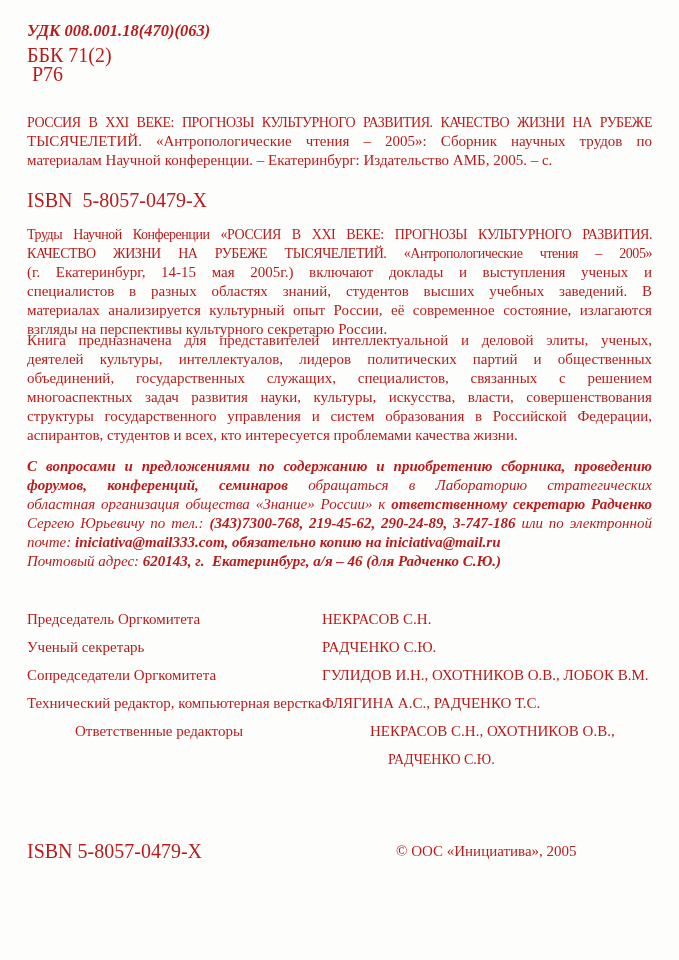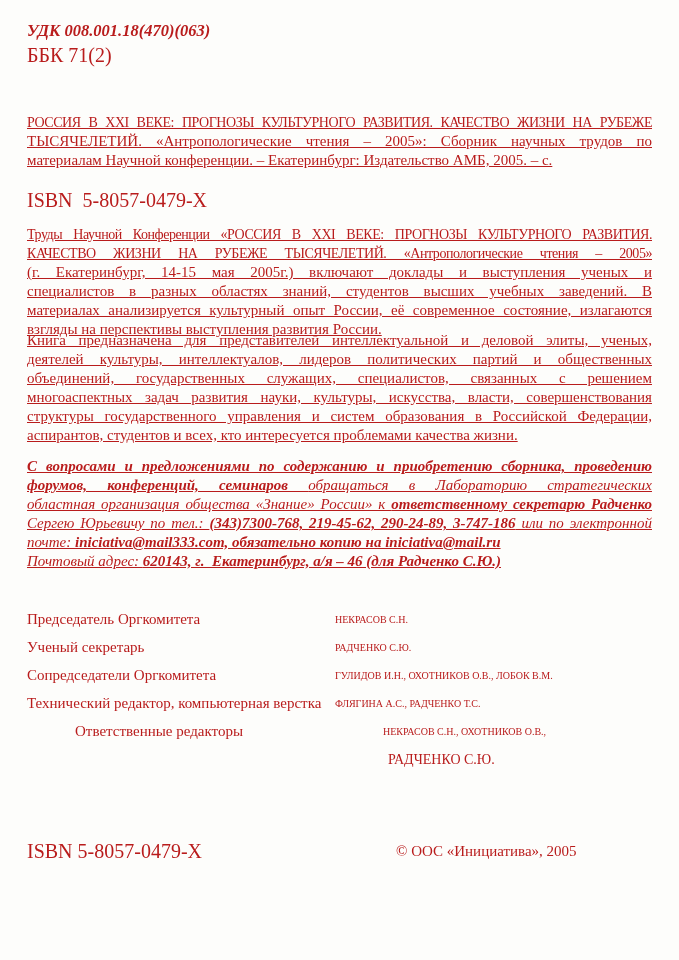--- a/index.html
+++ b/index.html
@@ -1,59 +1,60 @@
 <!DOCTYPE html>
 <html><head>
 <meta charset="utf-8">
 <style>
   html,body{margin:0;padding:0;background:#e8e8e8;}
   .page{position:relative;width:679px;height:960px;background:#fdfdfb;
         font-family:"Liberation Serif","DejaVu Serif",serif;color:#b91c1c;overflow:hidden;}
   .blk{position:absolute;left:27px;width:625px;}
-  .line{height:19px;line-height:19px;font-size:15px;text-align:justify;text-align-last:justify;text-decoration:underline;}
+  .line{height:19px;line-height:19px;font-size:15px;text-align:justify;text-align-last:justify;}
   .line.end{text-align:left;text-align-last:auto;}
   .caps{font-size:14px;letter-spacing:-0.45px;}
   .udk{font-weight:bold;font-style:italic;font-size:16.5px;}
   .f16{font-size:20px;}
   .pre{white-space:pre;}
   .sign{padding-left:5px;}
   .contact .line{font-style:italic;}
   .b{font-weight:bold;margin-top:44px;}
   .r{font-weight:normal;}
   .trow{position:relative;height:28px;line-height:19px;font-size:15px;}
   .tlabel{position:absolute;left:0;top:0;}
-  .tvalue{position:absolute;left:308px;top:0;font-size:10px;}
+  .tvalue{position:absolute;left:295px;top:0;font-size:15px;}
   .tvalue2{position:absolute;left:313px;top:28px;font-size:14px;}
   .trow.tall{height:56px;margin-left:48px;}
   .footer-row{position:relative;height:20px;}
   .copyright{position:absolute;left:369px;top:3px;font-size:15px;}
 </style>
 </head>
 <body>
 
 <div class="page">
 
   <div class="blk udk" style="top:21px">УДК 008.001.18(470)(063)</div>
   <div class="blk f16" style="top:44px">ББК 71(2)</div>
+  <div class="blk f16 sign" style="top:63px">Р76</div>
 
   <div class="blk" style="top:113px">
     <div class="line caps">РОССИЯ В XXI ВЕКЕ: ПРОГНОЗЫ КУЛЬТУРНОГО РАЗВИТИЯ. КАЧЕСТВО ЖИЗНИ НА РУБЕЖЕ</div>
     <div class="line">ТЫСЯЧЕЛЕТИЙ. «Антропологические чтения – 2005»: Сборник научных трудов по</div>
     <div class="line end">материалам Научной конференции. – Екатеринбург: Издательство АМБ, 2005. – с.</div>
   </div>
 
   <div class="blk f16 pre" style="top:189px">ISBN  5-8057-0479-X</div>
 
   <div class="blk" style="top:225px">
     <div class="line caps">Труды Научной Конференции «РОССИЯ В XXI ВЕКЕ: ПРОГНОЗЫ КУЛЬТУРНОГО РАЗВИТИЯ.</div>
     <div class="line caps">КАЧЕСТВО ЖИЗНИ НА РУБЕЖЕ ТЫСЯЧЕЛЕТИЙ. «Антропологические чтения – 2005»</div>
     <div class="line">(г. Екатеринбург, 14-15 мая 2005г.) включают доклады и выступления ученых и</div>
     <div class="line">специалистов в разных областях знаний, студентов высших учебных заведений. В</div>
     <div class="line">материалах анализируется культурный опыт России, её современное состояние, излагаются</div>
-    <div class="line end">взгляды на перспективы выступления развития России.</div>
+    <div class="line end">взгляды на перспективы культурного секретарю России.</div>
   </div>
 
   <div class="blk" style="top:331px">
     <div class="line">Книга предназначена для представителей интеллектуальной и деловой элиты, ученых,</div>
     <div class="line">деятелей культуры, интеллектуалов, лидеров политических партий и общественных</div>
     <div class="line">объединений, государственных служащих, специалистов, связанных с решением</div>
     <div class="line">многоаспектных задач развития науки, культуры, искусства, власти, совершенствования</div>
     <div class="line">структуры государственного управления и систем образования в Российской Федерации,</div>
     <div class="line end">аспирантов, студентов и всех, кто интересуется проблемами качества жизни.</div>
   </div>

